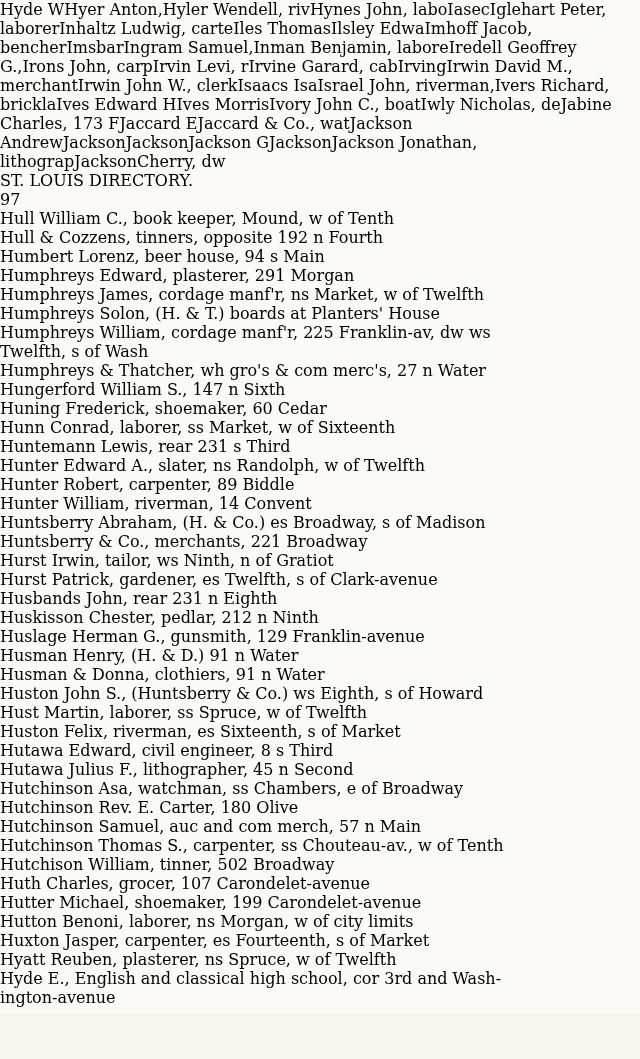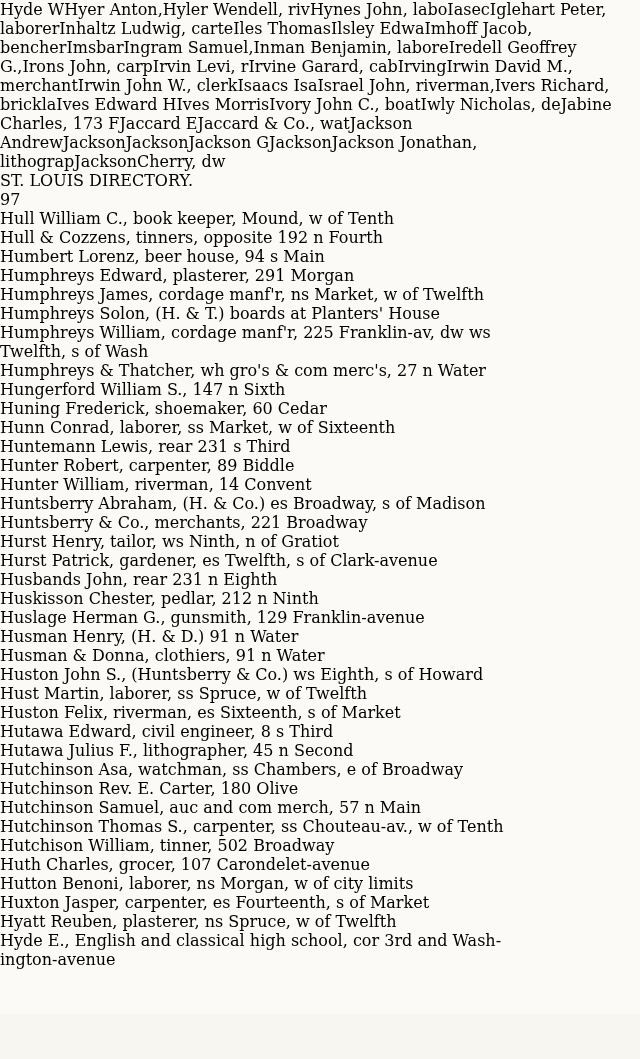--- a/index.html
+++ b/index.html
@@ -93,42 +93,44 @@
         <div class="entry-line">Humphreys Edward, plasterer, 291 Morgan</div>
         <div class="entry-line">Humphreys James, cordage manf'r, ns Market, w of Twelfth</div>
         <div class="entry-line">Humphreys Solon, (H. &amp; T.) boards at Planters' House</div>
         <div class="entry-line">Humphreys William, cordage manf'r, 225 Franklin-av, dw ws</div>
         <div class="entry-line indent">Twelfth, s of Wash</div>
         <div class="entry-line">Humphreys &amp; Thatcher, wh gro's &amp; com merc's, 27 n Water</div>
         <div class="entry-line">Hungerford William S., 147 n Sixth</div>
         <div class="entry-line">Huning Frederick, shoemaker, 60 Cedar</div>
         <div class="entry-line">Hunn Conrad, laborer, ss Market, w of Sixteenth</div>
         <div class="entry-line">Huntemann Lewis, rear 231 s Third</div>
+        <div class="entry-line">Hunter Edward A., slater, ns Randolph, w of Twelfth</div>
         <div class="entry-line">Hunter Robert, carpenter, 89 Biddle</div>
         <div class="entry-line">Hunter William, riverman, 14 Convent</div>
         <div class="entry-line">Huntsberry Abraham, (H. &amp; Co.) es Broadway, s of Madison</div>
         <div class="entry-line">Huntsberry &amp; Co., merchants, 221 Broadway</div>
-        <div class="entry-line">Hurst Henry, tailor, ws Ninth, n of Gratiot</div>
+        <div class="entry-line">Hurst Irwin, tailor, ws Ninth, n of Gratiot</div>
         <div class="entry-line">Hurst Patrick, gardener, es Twelfth, s of Clark-avenue</div>
         <div class="entry-line">Husbands John, rear 231 n Eighth</div>
         <div class="entry-line">Huskisson Chester, pedlar, 212 n Ninth</div>
         <div class="entry-line">Huslage Herman G., gunsmith, 129 Franklin-avenue</div>
         <div class="entry-line">Husman Henry, (H. &amp; D.) 91 n Water</div>
         <div class="entry-line">Husman &amp; Donna, clothiers, 91 n Water</div>
         <div class="entry-line">Huston John S., (Huntsberry &amp; Co.) ws Eighth, s of Howard</div>
         <div class="entry-line">Hust Martin, laborer, ss Spruce, w of Twelfth</div>
         <div class="entry-line">Huston Felix, riverman, es Sixteenth, s of Market</div>
         <div class="entry-line">Hutawa Edward, civil engineer, 8 s Third</div>
         <div class="entry-line">Hutawa Julius F., lithographer, 45 n Second</div>
         <div class="entry-line">Hutchinson Asa, watchman, ss Chambers, e of Broadway</div>
         <div class="entry-line">Hutchinson Rev. E. Carter, 180 Olive</div>
         <div class="entry-line">Hutchinson Samuel, auc and com merch, 57 n Main</div>
         <div class="entry-line">Hutchinson Thomas S., carpenter, ss Chouteau-av., w of Tenth</div>
         <div class="entry-line">Hutchison William, tinner, 502 Broadway</div>
         <div class="entry-line">Huth Charles, grocer, 107 Carondelet-avenue</div>
+        <div class="entry-line">Hutter Michael, shoemaker, 199 Carondelet-avenue</div>
         <div class="entry-line">Hutton Benoni, laborer, ns Morgan, w of city limits</div>
         <div class="entry-line">Huxton Jasper, carpenter, es Fourteenth, s of Market</div>
         <div class="entry-line">Hyatt Reuben, plasterer, ns Spruce, w of Twelfth</div>
         <div class="entry-line">Hyde E., English and classical high school, cor 3rd and Wash-</div>
         <div class="entry-line indent">ington-avenue</div>
       </div>
 
     <div class="stain stain-a"></div>
     <div class="stain stain-b"></div>
     <div class="stain stain-b2"></div>

